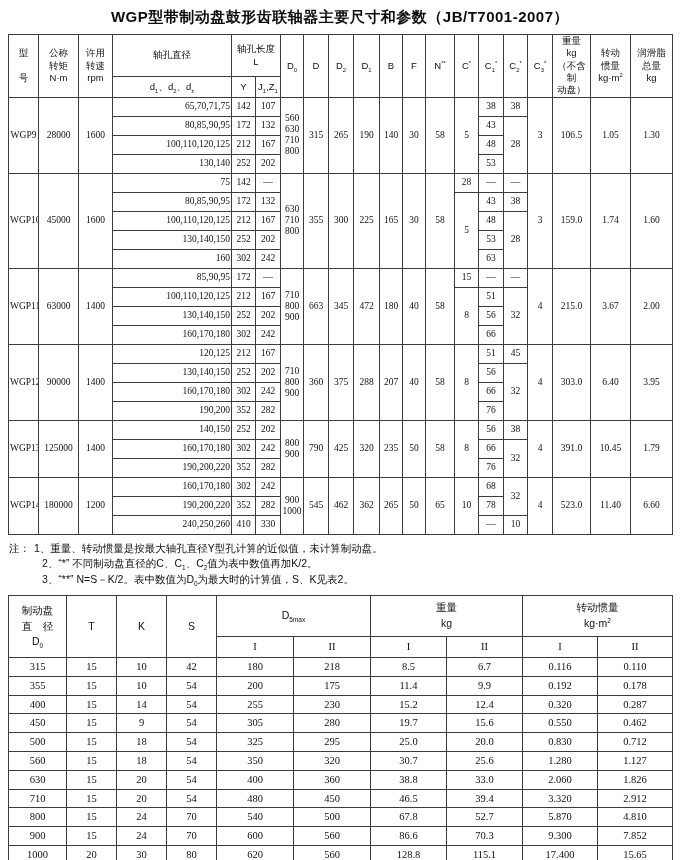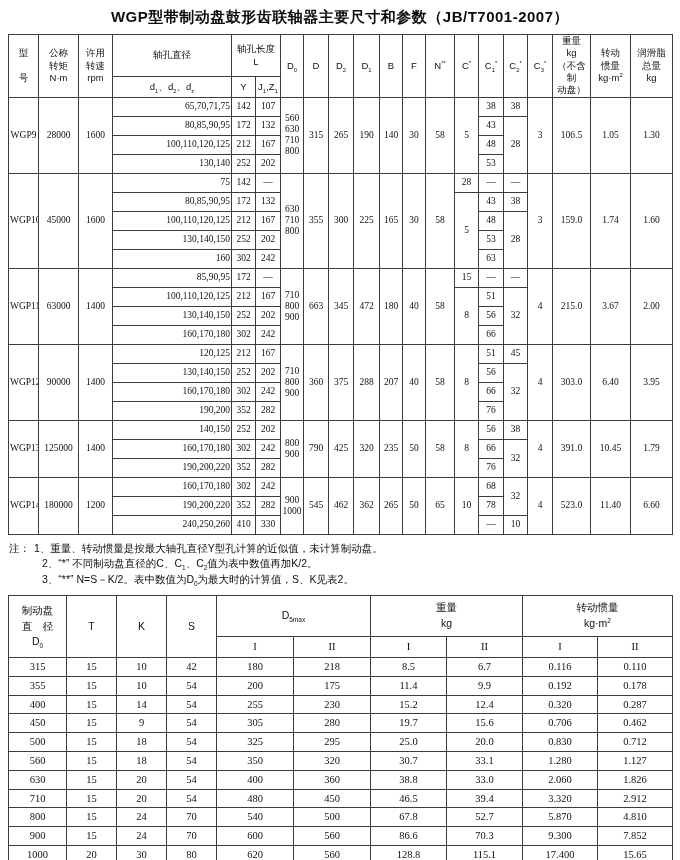--- a/index.html
+++ b/index.html
@@ -424,21 +424,21 @@
         </tr>
         <tr data-name="table-row">
           <td data-name="table-cell">450</td>
           <td data-name="table-cell">15</td>
           <td data-name="table-cell">9</td>
           <td data-name="table-cell">54</td>
           <td data-name="table-cell">305</td>
           <td data-name="table-cell">280</td>
           <td data-name="table-cell">19.7</td>
           <td data-name="table-cell">15.6</td>
-          <td data-name="table-cell">0.706</td>
+          <td data-name="table-cell">0.550</td>
           <td data-name="table-cell">0.462</td>
         </tr>
         <tr data-name="table-row">
           <td data-name="table-cell">500</td>
           <td data-name="table-cell">15</td>
           <td data-name="table-cell">18</td>
           <td data-name="table-cell">54</td>
           <td data-name="table-cell">325</td>
           <td data-name="table-cell">295</td>
           <td data-name="table-cell">25.0</td>
@@ -447,21 +447,21 @@
           <td data-name="table-cell">0.712</td>
         </tr>
         <tr data-name="table-row">
           <td data-name="table-cell">560</td>
           <td data-name="table-cell">15</td>
           <td data-name="table-cell">18</td>
           <td data-name="table-cell">54</td>
           <td data-name="table-cell">350</td>
           <td data-name="table-cell">320</td>
           <td data-name="table-cell">30.7</td>
-          <td data-name="table-cell">33.1</td>
+          <td data-name="table-cell">25.6</td>
           <td data-name="table-cell">1.280</td>
           <td data-name="table-cell">1.127</td>
         </tr>
         <tr data-name="table-row">
           <td data-name="table-cell">630</td>
           <td data-name="table-cell">15</td>
           <td data-name="table-cell">20</td>
           <td data-name="table-cell">54</td>
           <td data-name="table-cell">400</td>
           <td data-name="table-cell">360</td>

